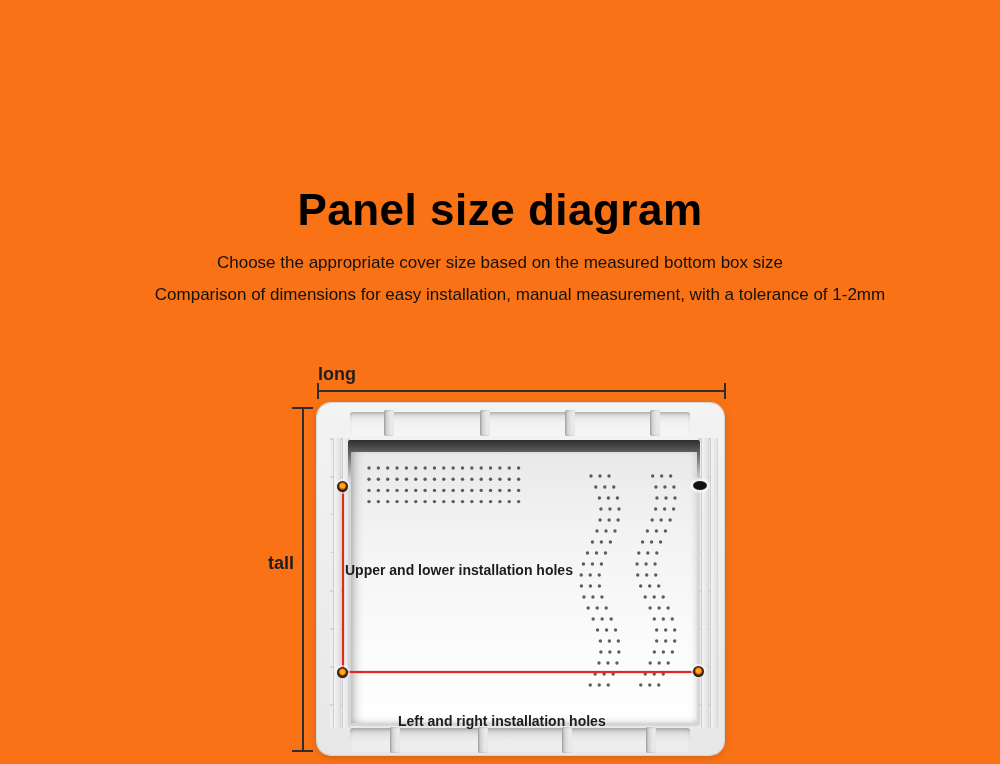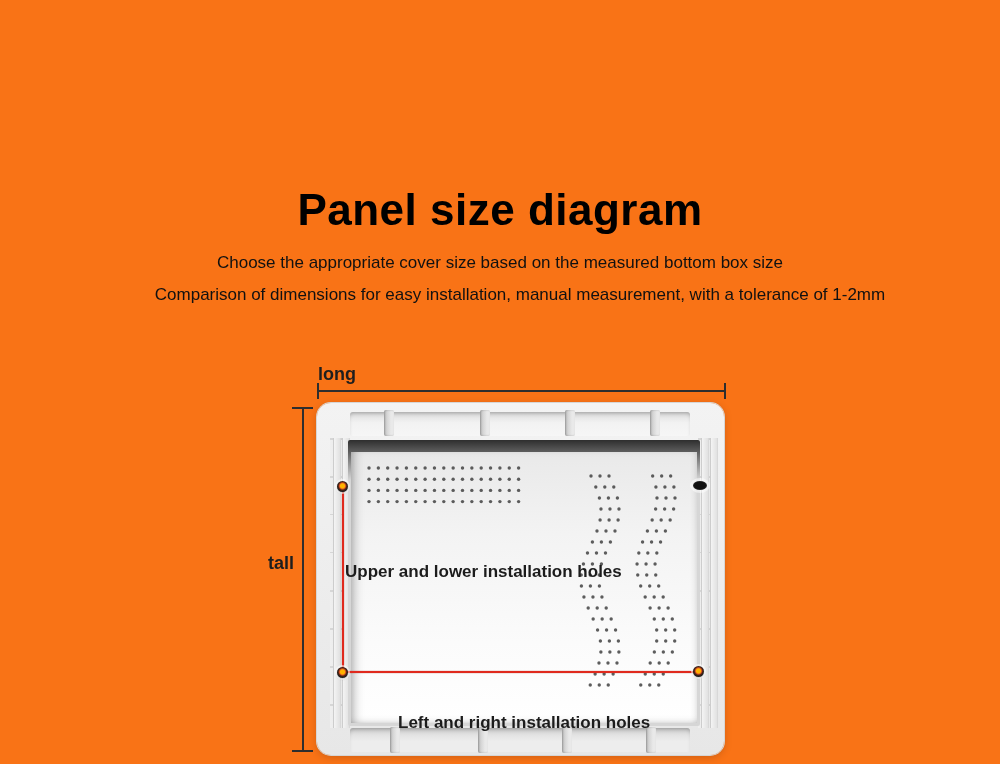--- a/index.html
+++ b/index.html
@@ -64,21 +64,21 @@
     background:radial-gradient(ellipse at center,#111 0 55%,#444 80%);
     box-shadow:0 0 0 3px rgba(255,255,255,.5);
   }
   
   .red-line{background:#e02a1e;box-shadow:0 0 1px #8f150c;}
   .hole-marker{
     width:11px;height:11px;border-radius:50%;
     background:radial-gradient(circle at 50% 45%, #ffb300 0 2.2px, #e25822 3px, #4a2112 4.2px, #1f1f1f 5.5px);
     box-shadow:0 0 0 2px rgba(255,255,255,.55), 0 1px 2px rgba(0,0,0,.35);
   }
-  .anno-label{font-size:17px;font-weight:bold;color:#1c1c1c;white-space:nowrap;}
+  .anno-label{font-size:14px;font-weight:bold;color:#1c1c1c;white-space:nowrap;}
 </style>
 </head>
 <body>
 
 <div id="canvas">
 
   <h1 class="abs title">Panel size diagram</h1>
   <p class="abs subtitle l1">Choose the appropriate cover size based on the measured bottom box size</p>
   <p class="abs subtitle l2">Comparison of dimensions for easy installation, manual measurement, with a tolerance of 1-2mm</p>
 

